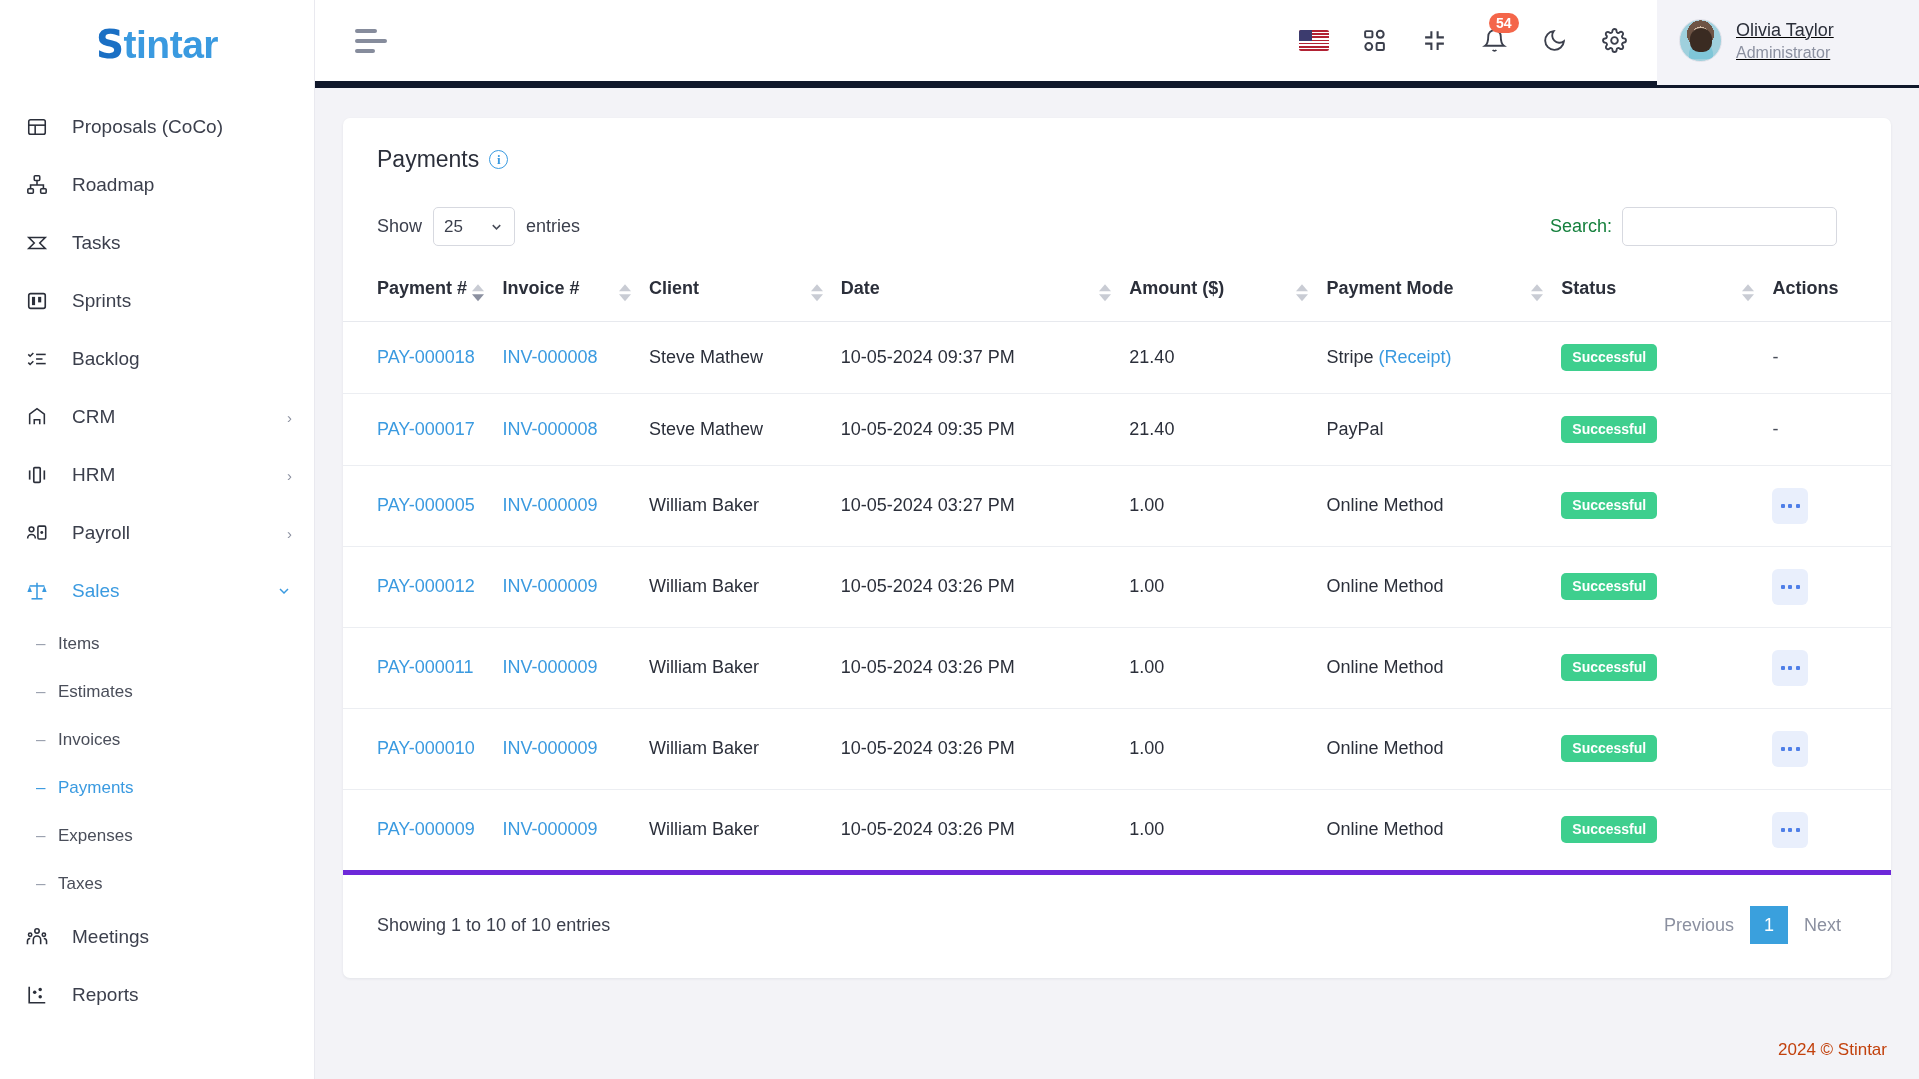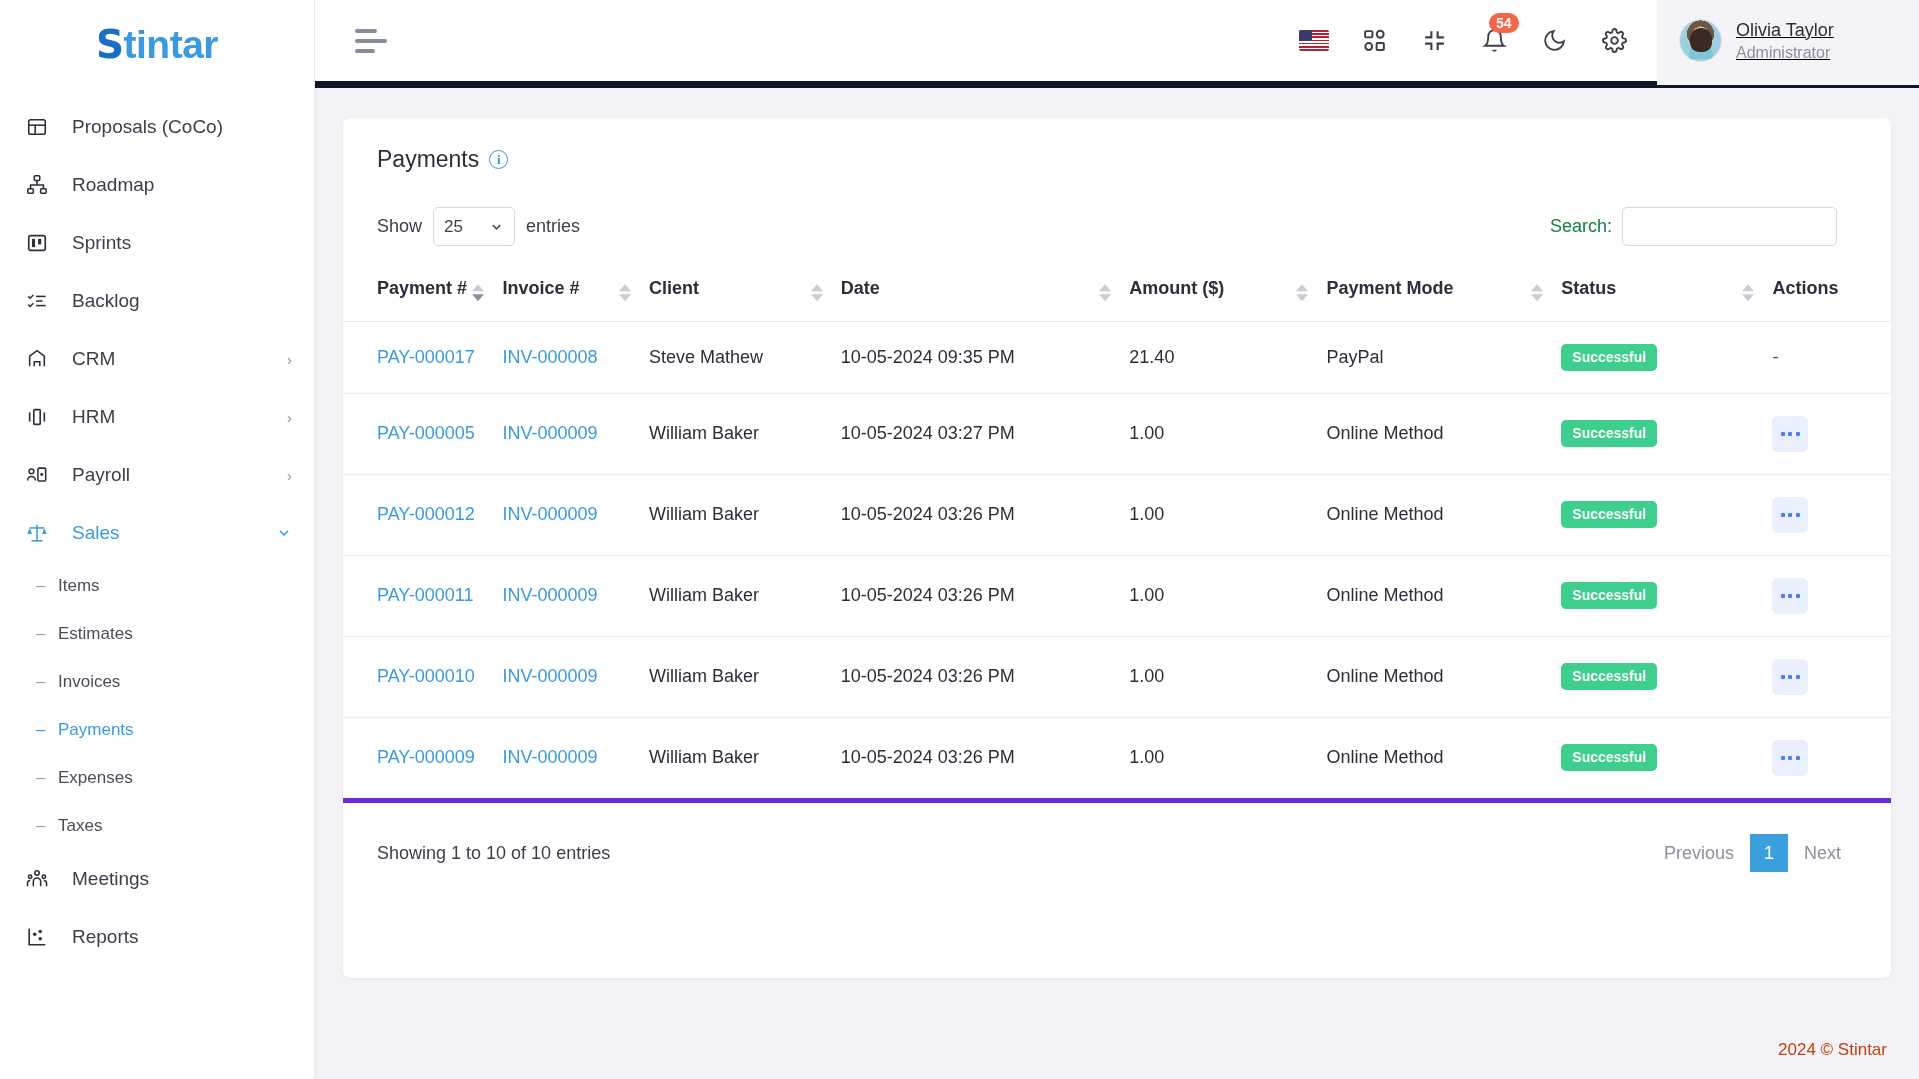--- a/index.html
+++ b/index.html
@@ -273,20 +273,28 @@
           <svg width="22" height="22" viewBox="0 0 24 24" fill="none" stroke="currentColor" stroke-width="1.7">
               <rect x="9" y="2" width="6" height="5" rx="1"></rect>
               <rect x="2" y="16" width="6" height="5" rx="1"></rect>
               <rect x="16" y="16" width="6" height="5" rx="1"></rect>
               <path d="M12 7v5M5 16v-4h14v4"></path>
             </svg>
         </span>
         <span class="lbl">Roadmap</span>
       </div>
 
+      <div class="nav-item">
+        <span class="ico">
+          <svg width="22" height="22" viewBox="0 0 24 24" fill="none" stroke="currentColor" stroke-width="1.7">
+              <path d="M3 6h18l-6 6 6 6H3l6-6z"></path>
+            </svg>
+        </span>
+        <span class="lbl">Tasks</span>
+      </div>
 
       <div class="nav-item">
         <span class="ico">
           <svg width="22" height="22" viewBox="0 0 24 24" fill="none" stroke="currentColor" stroke-width="1.8">
               <rect x="3" y="4" width="18" height="16" rx="2"></rect>
               <rect x="6.5" y="7.5" width="3.4" height="9" fill="currentColor" stroke="none"></rect>
               <rect x="13.2" y="7.5" width="3.4" height="6" fill="currentColor" stroke="none"></rect>
             </svg>
         </span>
         <span class="lbl">Sprints</span>
@@ -576,20 +584,30 @@
                     <span class="tri-dn"></span>
                   </span>
               </th>
               <th class="c-act">
                 <span>Actions</span>
               </th>
             </tr>
           </thead>
           <tbody>
               <tr>
+                <td class="c-pay"><span class="link">PAY-000018</span></td>
+                <td class="c-inv"><span class="link">INV-000008</span></td>
+                <td class="c-cli">Steve Mathew</td>
+                <td class="c-dat">10-05-2024 09:37 PM</td>
+                <td class="c-amt">21.40</td>
+                <td class="c-mod"><span>Stripe</span> <span class="link">(Receipt)</span></td>
+                <td class="c-sta"><span class="badge-success">Successful</span></td>
+                <td class="c-act"><span class="dash-cell">-</span></td>
+              </tr>
+              <tr>
                 <td class="c-pay"><span class="link">PAY-000017</span></td>
                 <td class="c-inv"><span class="link">INV-000008</span></td>
                 <td class="c-cli">Steve Mathew</td>
                 <td class="c-dat">10-05-2024 09:35 PM</td>
                 <td class="c-amt">21.40</td>
                 <td class="c-mod"><span>PayPal</span></td>
                 <td class="c-sta"><span class="badge-success">Successful</span></td>
                 <td class="c-act"><span class="dash-cell">-</span></td>
               </tr>
               <tr>

